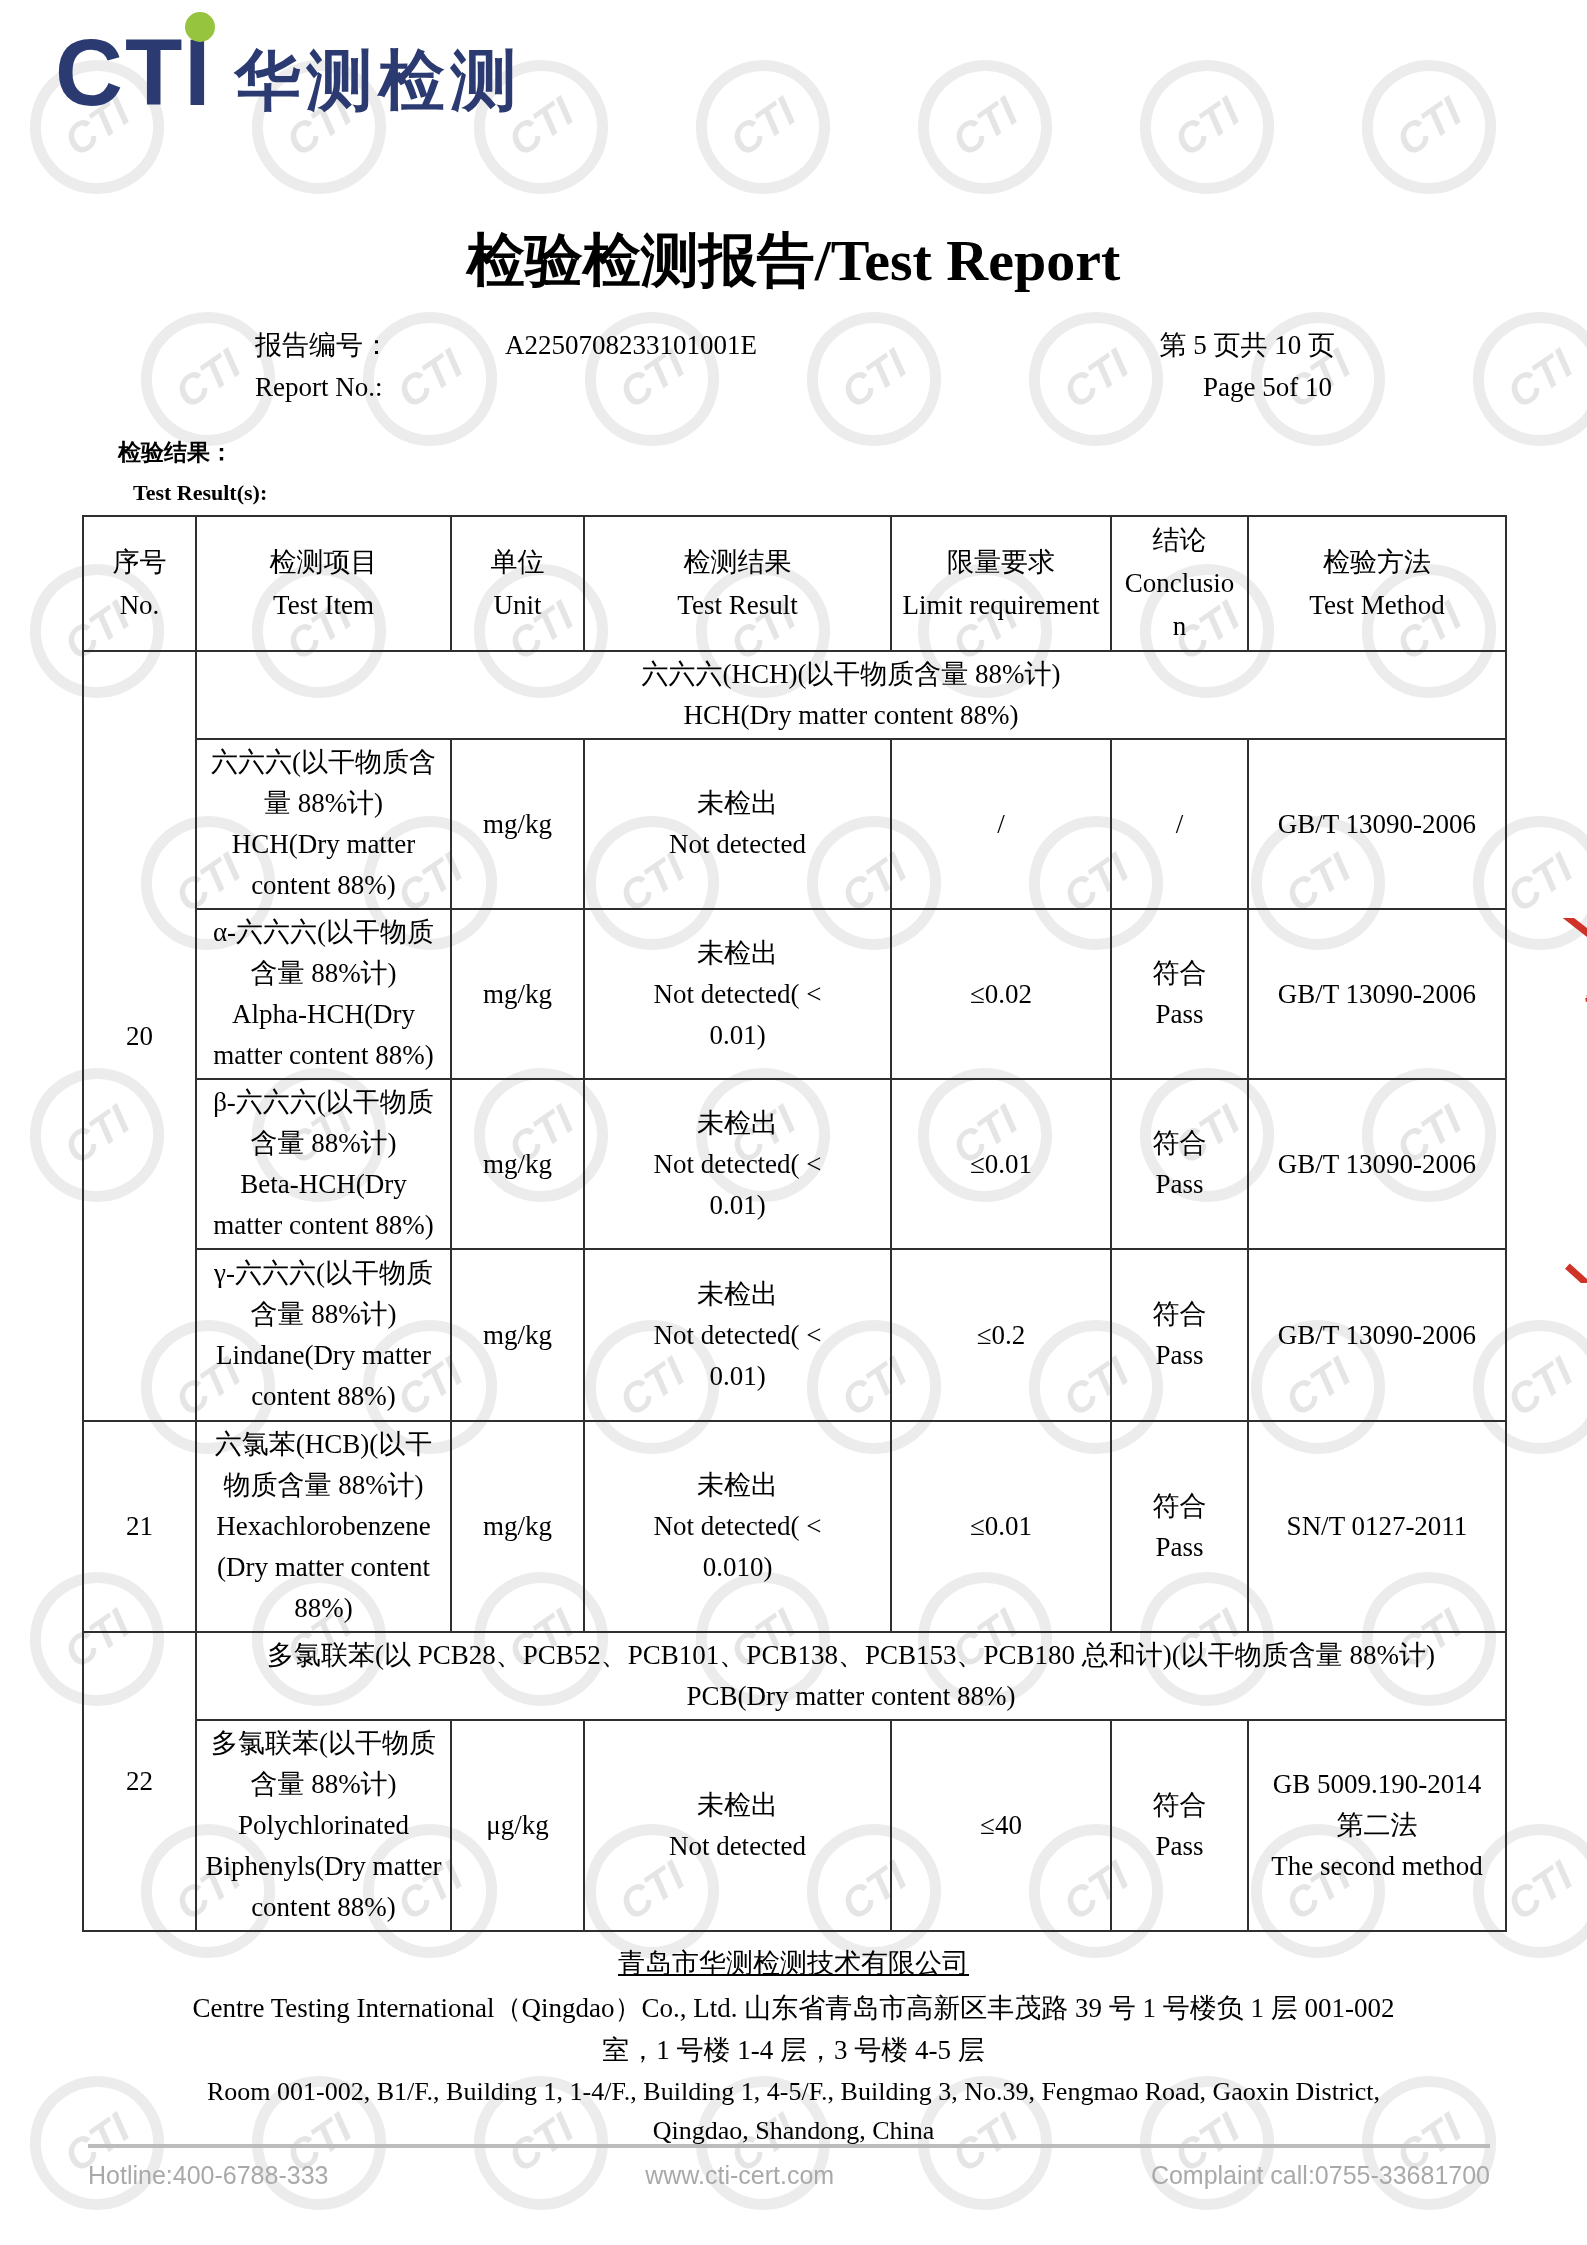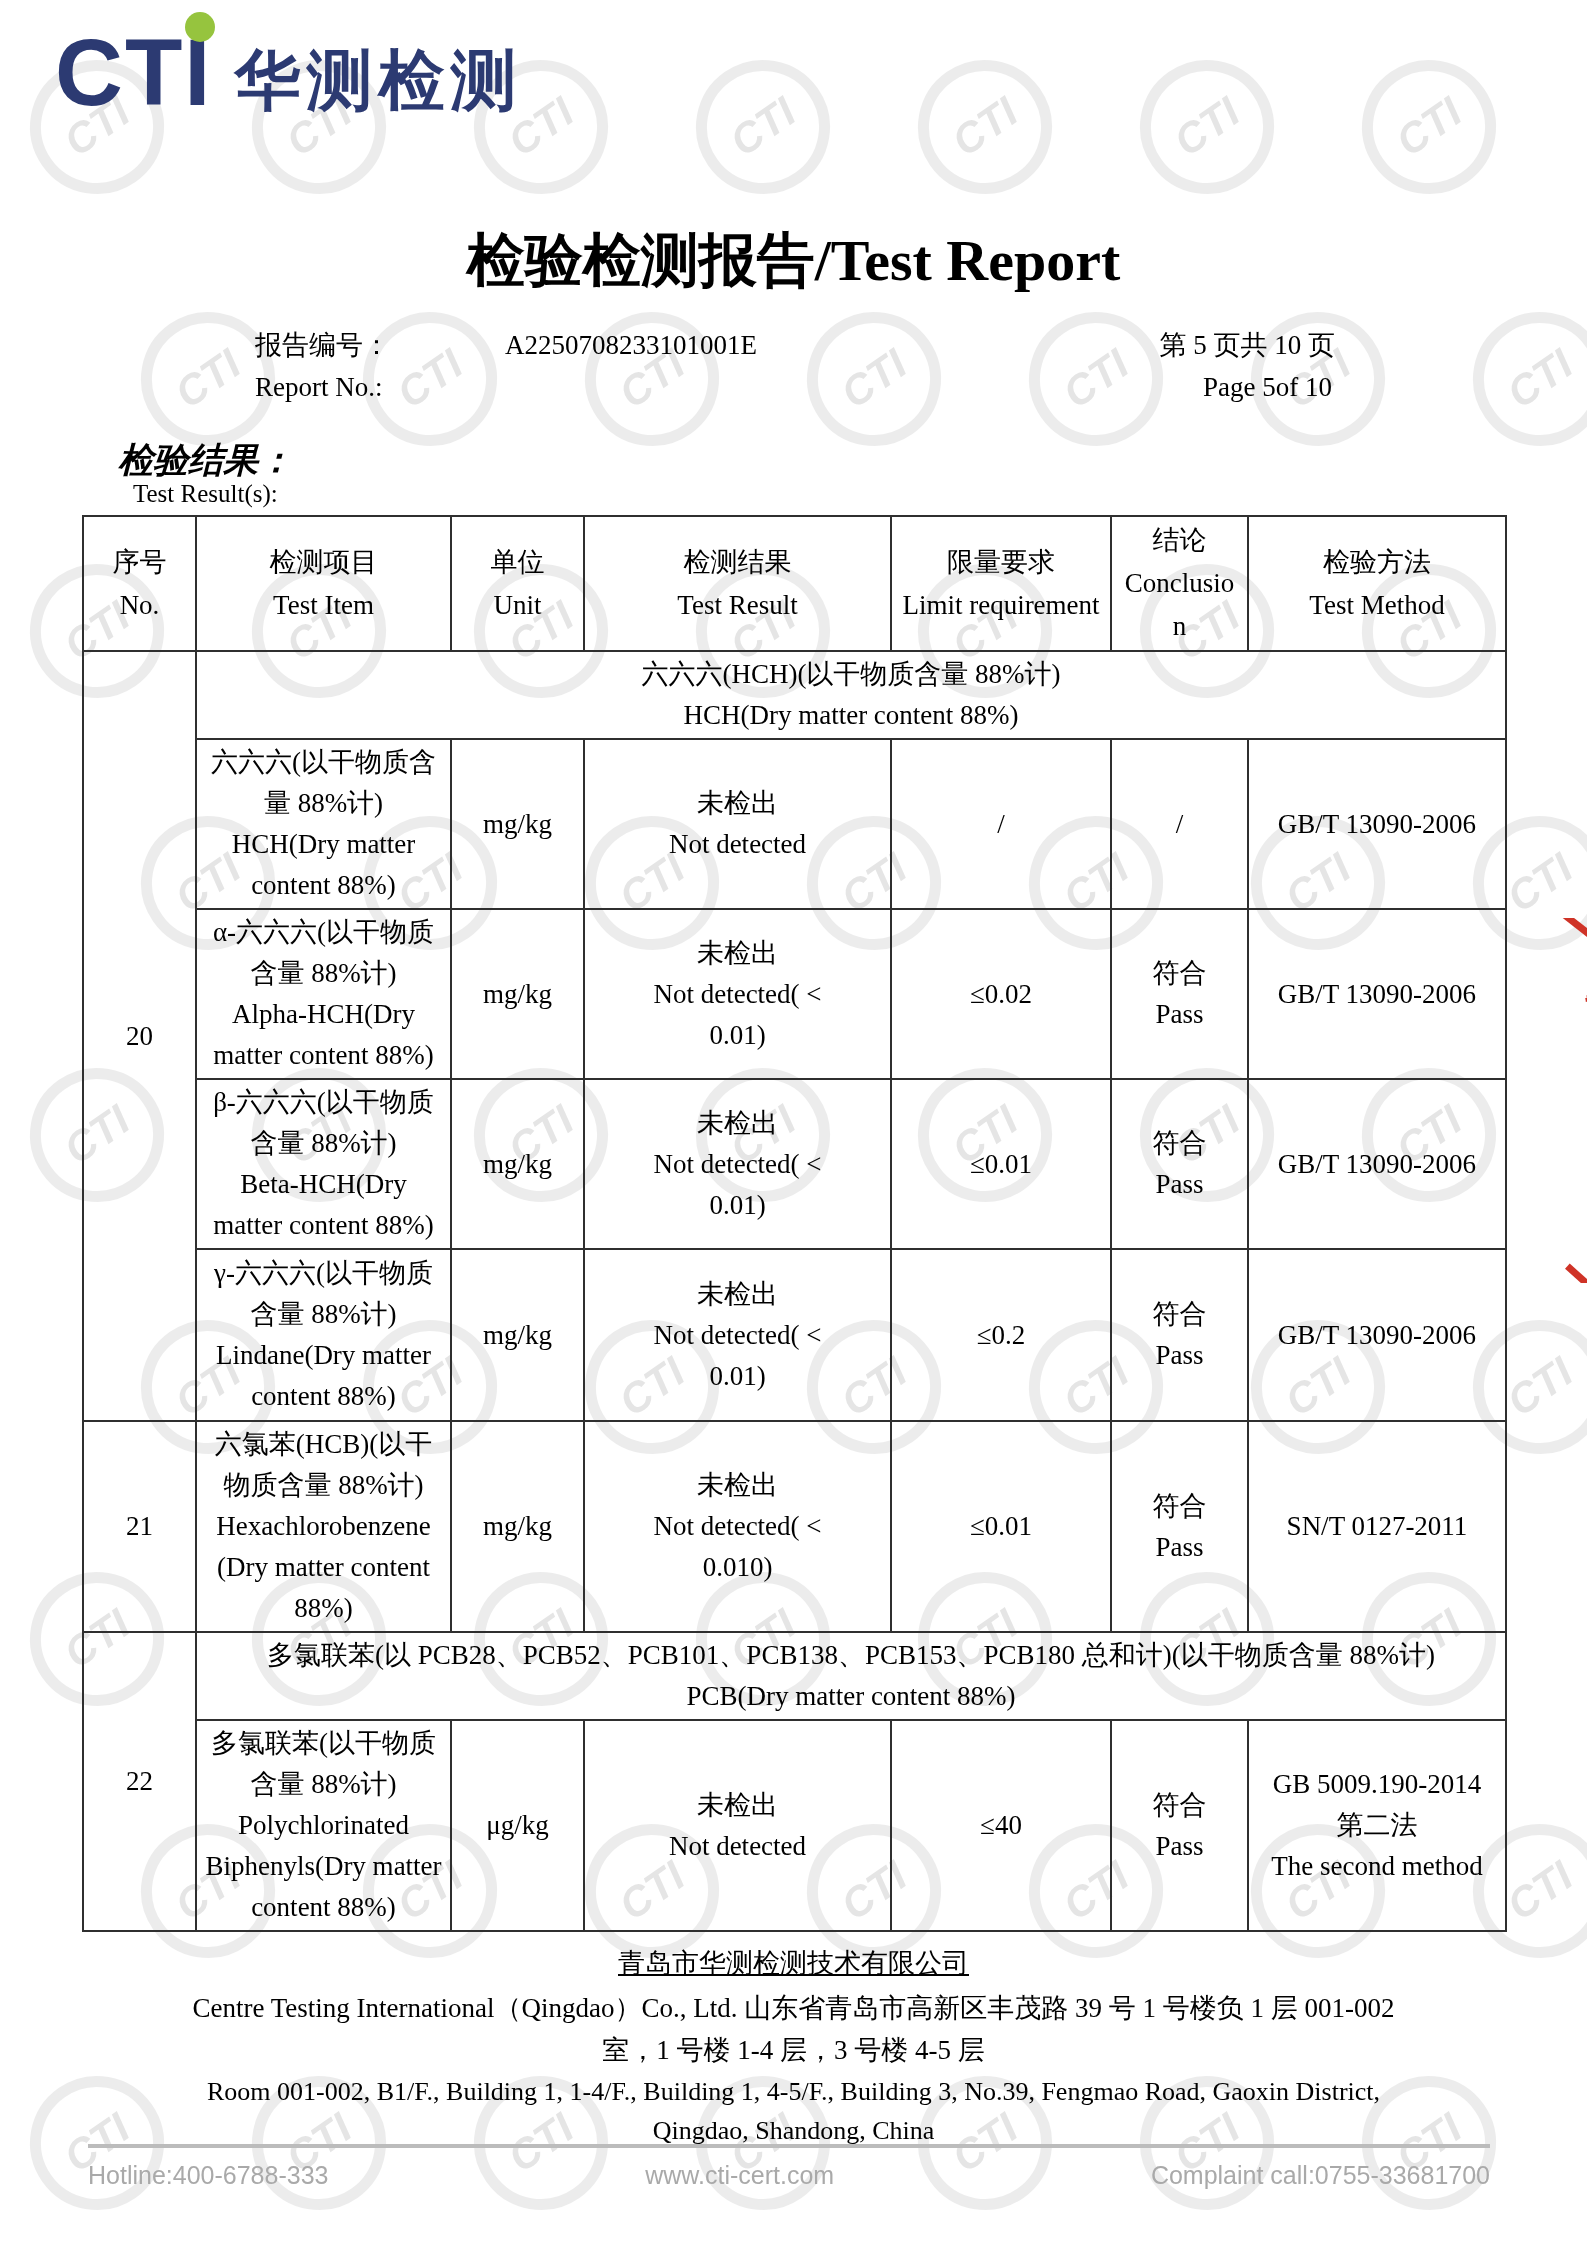--- a/index.html
+++ b/index.html
@@ -27,22 +27,22 @@
   .logo-cn{font-family:"Liberation Sans",sans-serif;font-weight:bold;font-size:66px;line-height:1;color:#2c3a72;padding-bottom:4px;letter-spacing:6px;}
   
   .doc-title{position:absolute;left:0;top:222px;width:100%;text-align:center;font-size:58px;font-weight:bold;}
   .meta{position:absolute;font-size:27px;line-height:1;}
   .rep-label-cn{left:255px;top:332px;}
   .rep-label-en{left:255px;top:374px;}
   .rep-value{left:505px;top:332px;}
   .page-cn{right:252px;top:332px;}
   .page-en{right:255px;top:374px;}
   
-  .sec-cn{position:absolute;left:118px;top:437px;font-size:35px;font-weight:bold;font-style:italic;}
-  .sec-en{position:absolute;left:133px;top:480px;font-size:25px;font-weight:normal;}
+  .sec-cn{position:absolute;left:118px;top:437px;font-size:23px;font-weight:bold;}
+  .sec-en{position:absolute;left:133px;top:480px;font-size:22px;font-weight:bold;}
   
   table.results{
     position:absolute;left:82px;top:515px;width:1423px;
     border-collapse:collapse;table-layout:fixed;
   }
   table.results td,table.results th{
     border:2px solid #2f2f2f;text-align:center;vertical-align:middle;
     font-size:27px;font-weight:normal;line-height:41px;padding:2px 8px;
   }
   table.results th{line-height:43px;}

